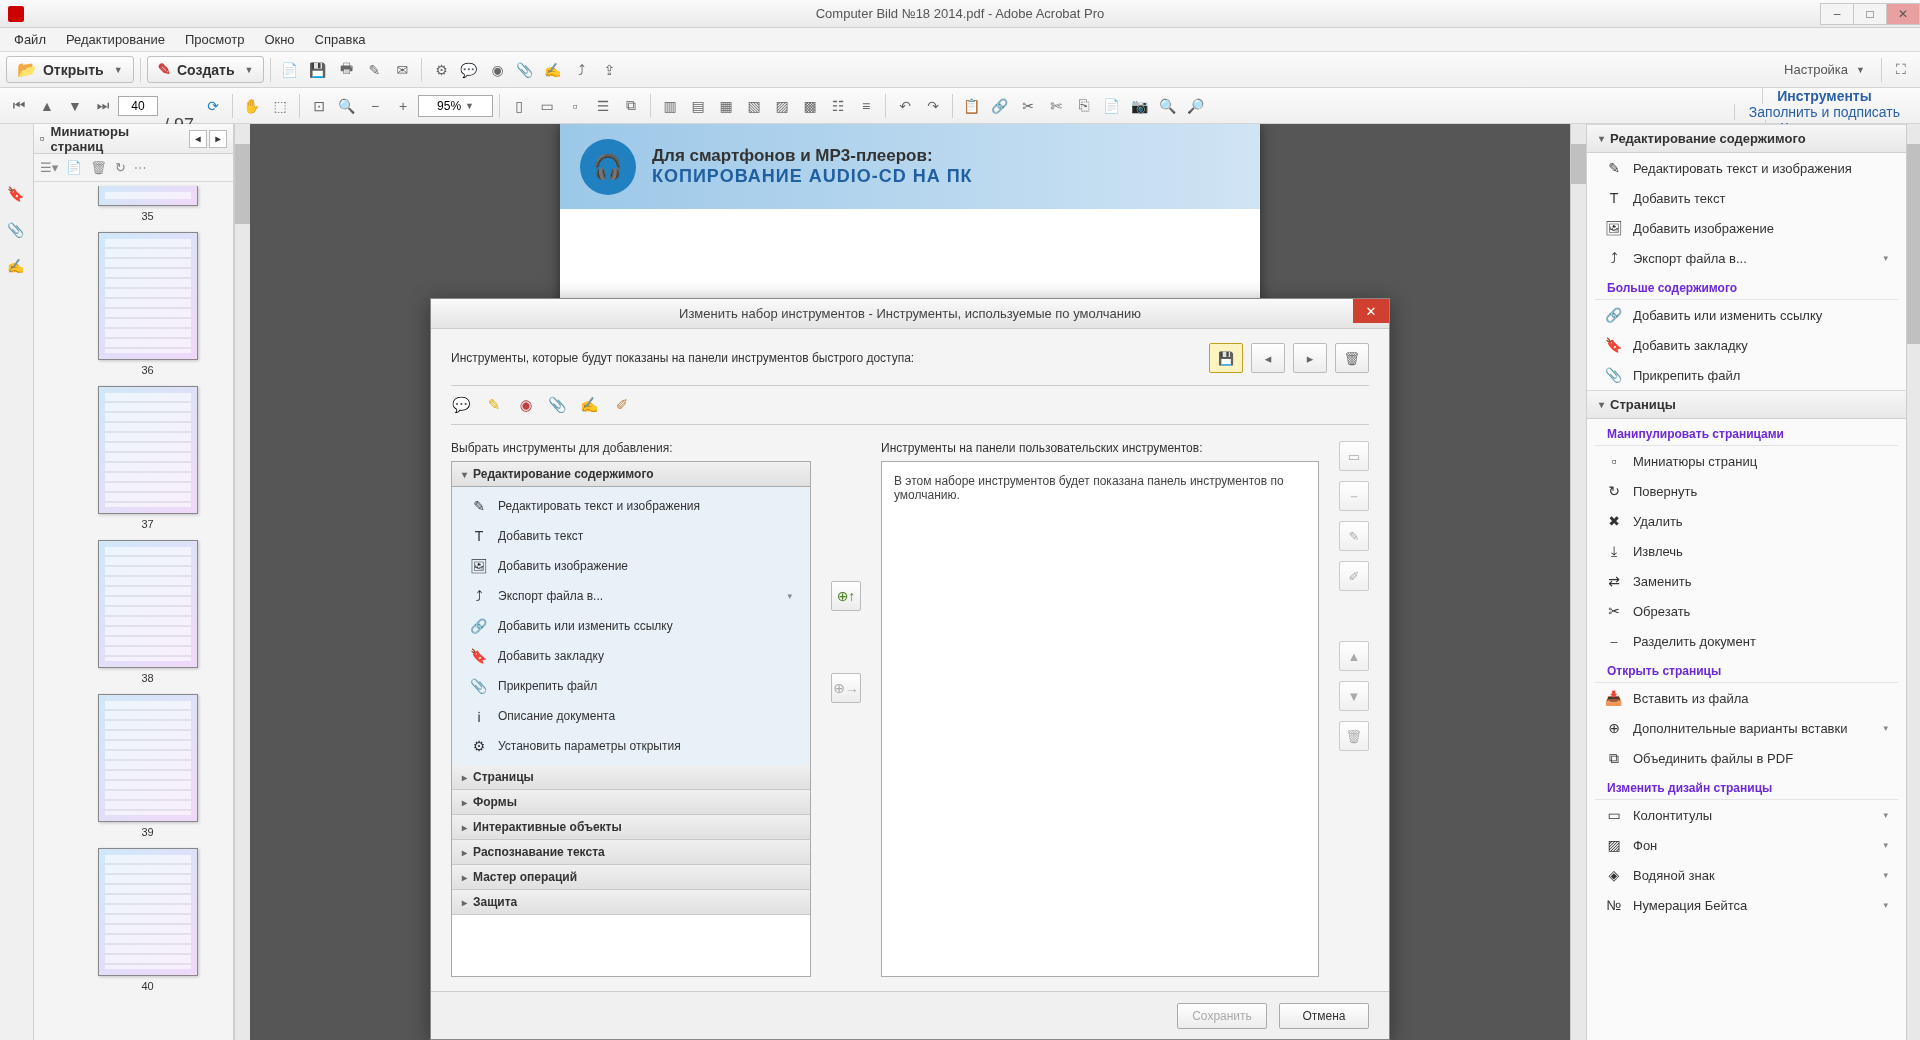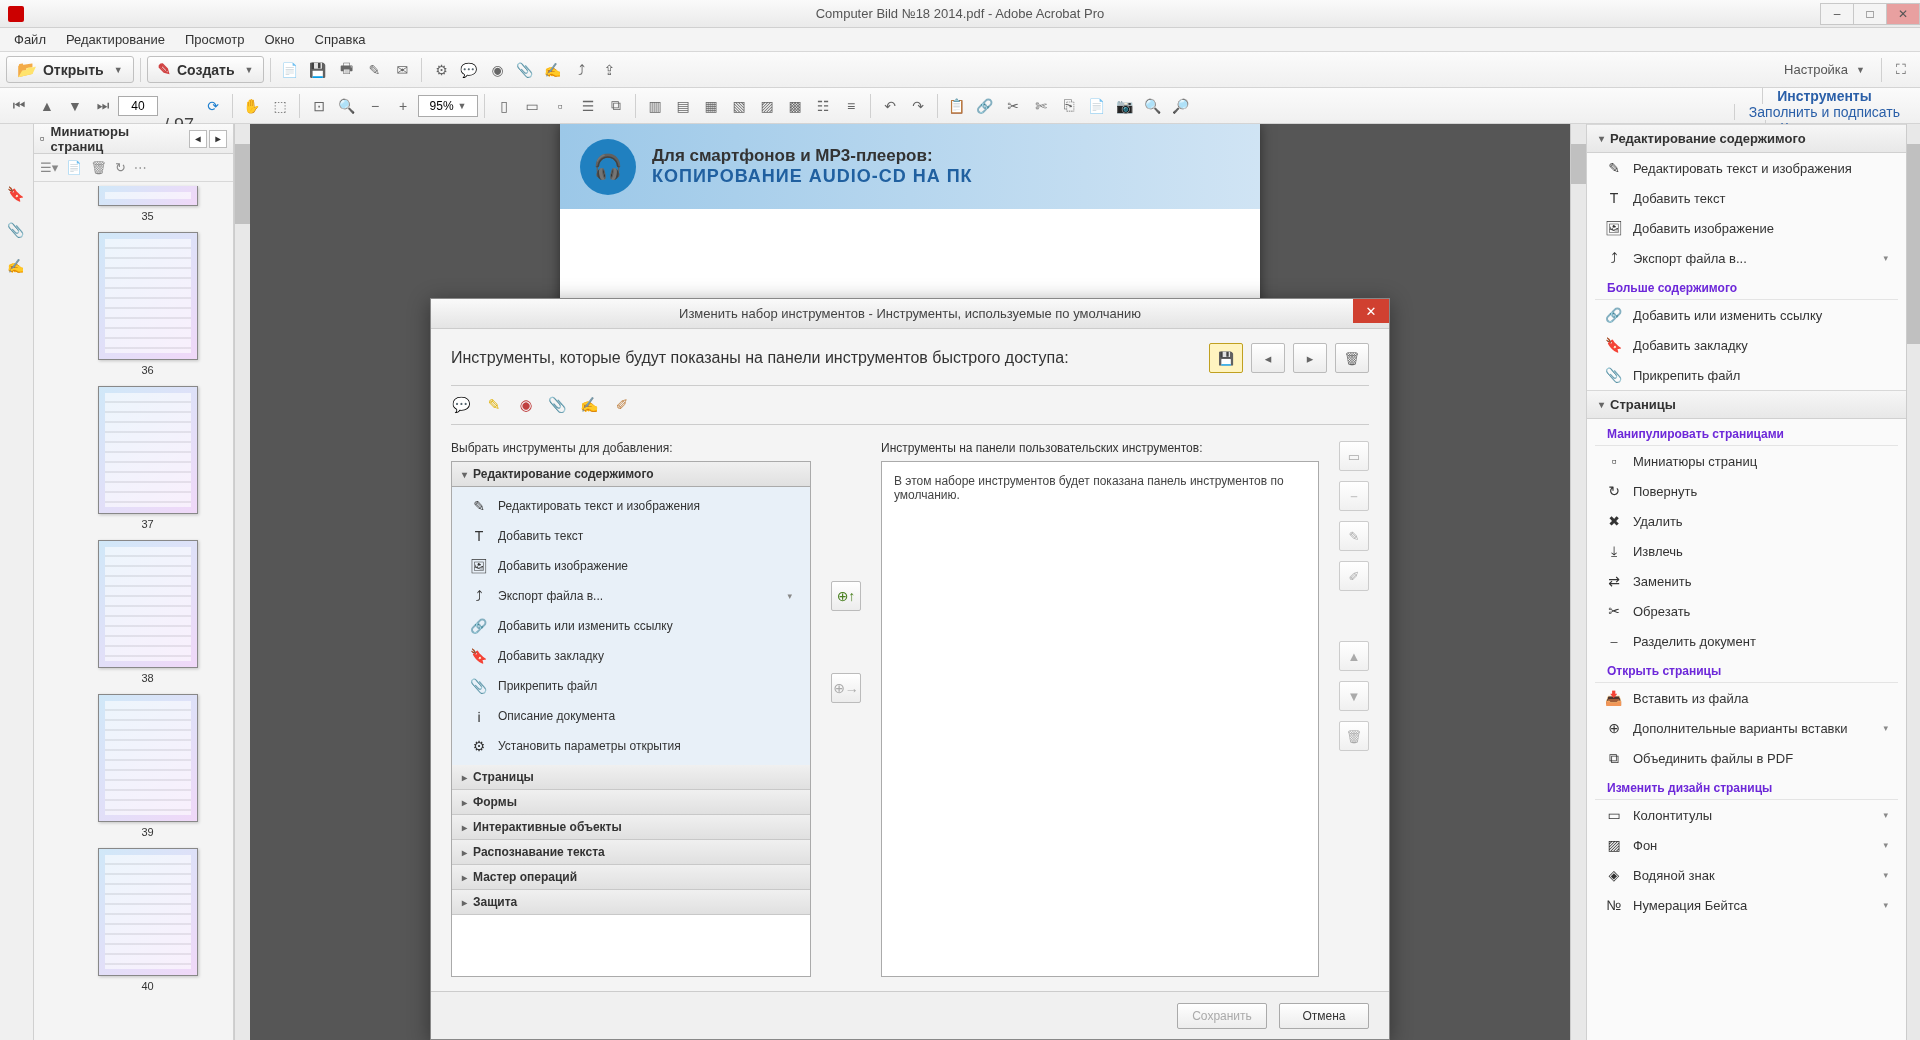--- a/index.html
+++ b/index.html
@@ -20,21 +20,21 @@
 
 .toolbar { height:36px; background:linear-gradient(#fbfbfb,#f0f0f0); border-bottom:1px solid #d4d4d4; display:flex; align-items:center; padding:0 6px; gap:2px; }
 .tbtn { width:26px; height:26px; display:flex; align-items:center; justify-content:center; border:1px solid transparent; border-radius:3px; color:#666; font-size:14px; }
 .tsep { width:1px; height:24px; background:#d0d0d0; margin:0 4px; }
 .tgroup { display:flex; align-items:center; gap:2px; }
 .openbtn { display:flex; align-items:center; gap:6px; padding:3px 10px; border:1px solid #c0c0c0; border-radius:3px; background:linear-gradient(#fff,#ececec); font-size:14px; font-weight:bold; color:#333; }
 .openbtn .fold { color:#e0a030; font-size:16px; }
 .dropdown-arrow { font-size:9px; color:#666; margin-left:4px; }
 .pageinput { width:40px; height:20px; border:1px solid #aaa; text-align:center; font-size:12px; }
 .pagetotal { font-size:18px; color:#444; padding:0 4px;margin-top:40px; }
-.zoomsel { width:60px; height:22px; border:1px solid #aaa; background:#fff; font-size:12px; text-align:center; display:flex; align-items:center; justify-content:center; }
+.zoomsel { width:75px; height:22px; border:1px solid #aaa; background:#fff; font-size:12px; text-align:center; display:flex; align-items:center; justify-content:center; }
 .tabbtns { margin-left:auto; display:flex; align-items:center; height:100%;flex-direction:column; }
 .tabbtn { padding:0 14px; height:28px; display:flex; align-items:center; color:#2a5fa8; font-size:14px; border-left:1px solid #d0d0d0; cursor:default; }
 .settingslabel { padding:0 10px; color:#555; font-size:13px; display:flex; align-items:center; gap:4px; }
 
 
 .content { display:flex; height:calc(100% - 124px); position:relative; }
 
 
 .leftrail { width:34px; background:#f0f0f0; border-right:1px solid #d0d0d0; display:flex; flex-direction:column; align-items:center; padding-top:60px; gap:16px; }
 .leftrail .ric { width:20px; height:20px; color:#888; display:flex; align-items:center; justify-content:center; font-size:14px; }
@@ -71,21 +71,21 @@
 .rp-item { display:flex; align-items:center; gap:10px; padding:6px 18px; color:#333; cursor:default; }
 .rp-icon { width:18px; height:18px; display:flex; align-items:center; justify-content:center; font-size:14px; }
 .rp-arrow { margin-left:auto; font-size:9px; color:#888; }
 
 
 .dialog { position:absolute; left:430px; top:174px; width:960px; height:742px; background:#f4f4f4; border:1px solid #888; box-shadow:0 4px 20px rgba(0,0,0,.4); display:flex; flex-direction:column; z-index:100; }
 .dlg-titlebar { height:30px; background:linear-gradient(#fafafa,#e4e4e4); display:flex; align-items:center; justify-content:center; position:relative; font-size:13px; color:#444; border-bottom:1px solid #ccc; }
 .dlg-close { position:absolute; right:0; top:0; width:36px; height:24px; background:#d04030; color:#fff; display:flex; align-items:center; justify-content:center; font-size:13px; }
 .dlg-body { flex:1; padding:14px 20px; display:flex; flex-direction:column; }
 .dlg-toprow { display:flex; align-items:center; justify-content:space-between; }
-.dlg-label { font-size:16px; color:#333; }
+.dlg-label { font-size:12px; color:#333; }
 .dlg-topbtns { display:flex; gap:8px; }
 .dlg-topbtn { width:34px; height:30px; border:1px solid #bbb; background:linear-gradient(#fff,#ececec); display:flex; align-items:center; justify-content:center; color:#666; font-size:13px; border-radius:2px; }
 .dlg-topbtn.active { background:#fff4c0; border-color:#c0a020; }
 .dlg-iconrow { margin-top:12px; padding:8px 0; border-top:1px solid #ccc; border-bottom:1px solid #ccc; display:flex; gap:10px; }
 .dlg-iconrow span { width:22px; height:22px; display:flex; align-items:center; justify-content:center; font-size:15px; }
 .dlg-columns { display:flex; gap:20px; margin-top:16px; flex:1; min-height:0; }
 .dlg-col { flex:1; display:flex; flex-direction:column; min-height:0; }
 .dlg-colhead { font-size:12px; color:#333; margin-bottom:6px; }
 .dlg-tree { flex:1; border:1px solid #aaa; background:#fff; overflow-y:auto; }
 .dlg-cat { background:linear-gradient(#f0f0f0,#e0e0e0); border-bottom:1px solid #c8c8c8; padding:5px 10px; font-size:12px; font-weight:bold; color:#333; display:flex; align-items:center; gap:6px; }

